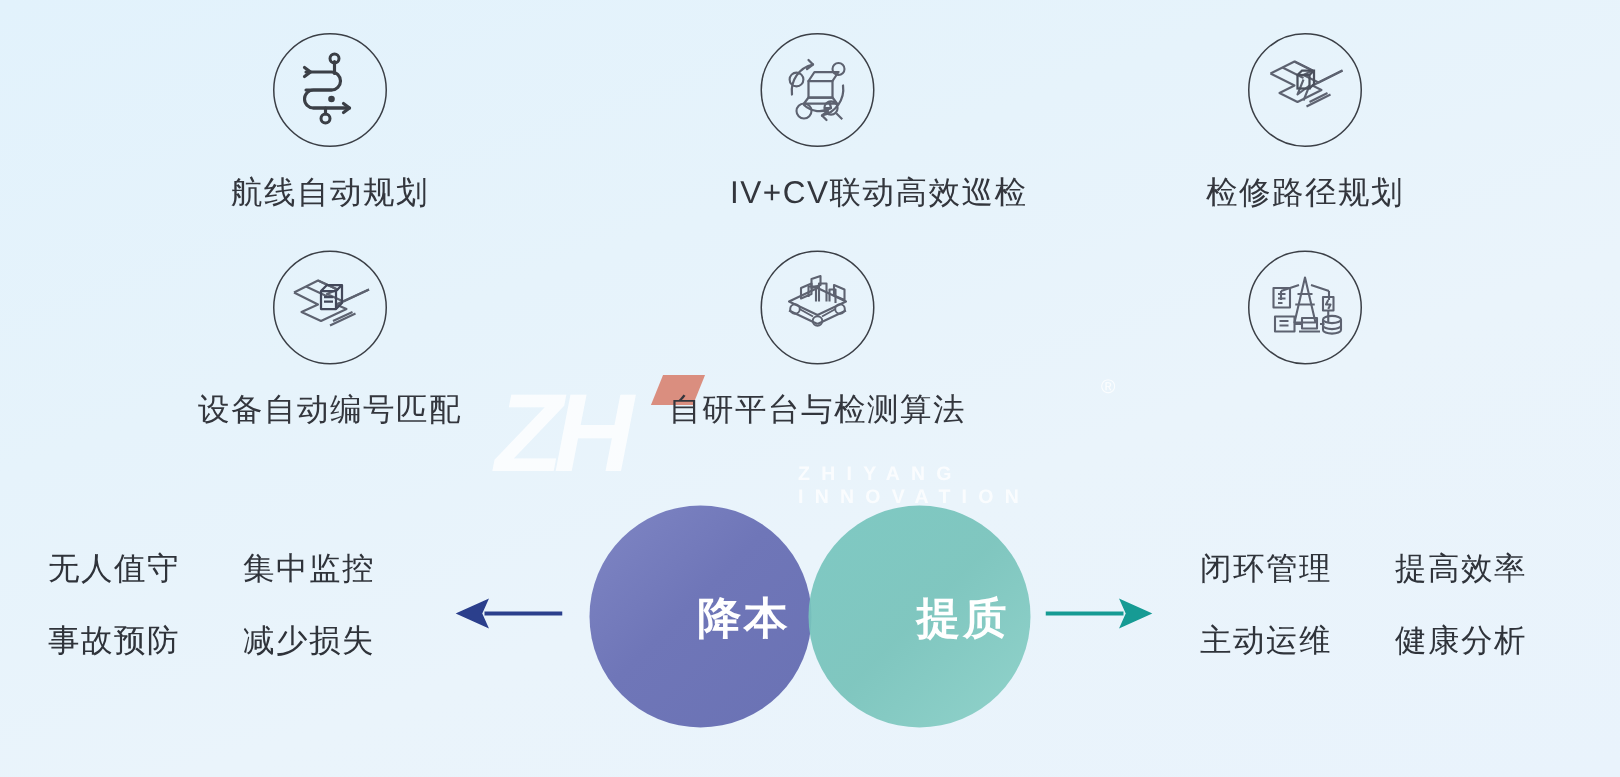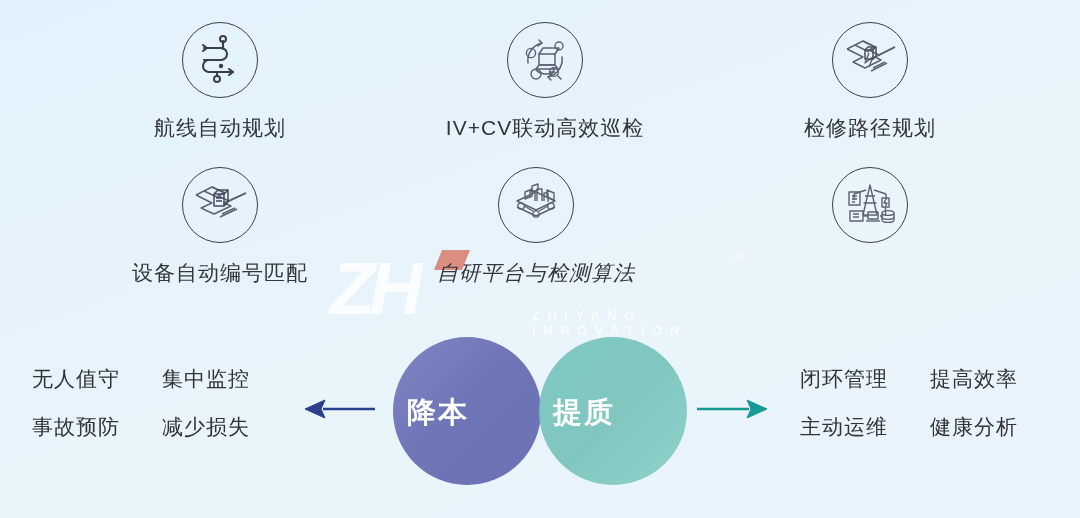--- a/index.html
+++ b/index.html
@@ -109,25 +109,25 @@
   .feature .flabel {
     margin-top: 16px;
     font-size: 21px;
     color: #33363d;
     white-space: nowrap;
     letter-spacing: 1px;
   }
 
   
   .f0 { left: 80px;  top: 22px; width: 280px; }
-  .f1 { left: 405px; top: 22px; width: 280px; }
+  .f1 { left: 405px; top: 22px; width: 280px; text-align: right; }
   .f2 { left: 730px; top: 22px; width: 280px; }
   
   .f3 { left: 80px;  top: 167px; width: 280px; }
-  .f4 { left: 396px; top: 167px; width: 280px; font-style: italic; }
+  .f4 { left: 405px; top: 167px; width: 280px; }
   .f5 { left: 730px; top: 167px; width: 280px; }
 
   
   .venn {
     position: absolute;
     left: 393px;
     top: 335px;
     width: 294px;
     height: 153px;
   }
@@ -144,21 +144,21 @@
   }
   .venn-right {
     left: 146px;
     background: linear-gradient(135deg, #77c6bf 0%, #78c3bb 50%, #8ad0c7 100%);
     opacity: 0.93;
   }
   .venn-label {
     position: absolute;
     top: 58px;
     width: 120px;
-    text-align: left;
+    text-align: right;
     font-size: 29px;
     font-weight: bold;
     color: #ffffff;
     letter-spacing: 2px;
     z-index: 5;
   }
   .venn-label-left  { left: 14px; }
   .venn-label-right { left: 160px; }
 
   

